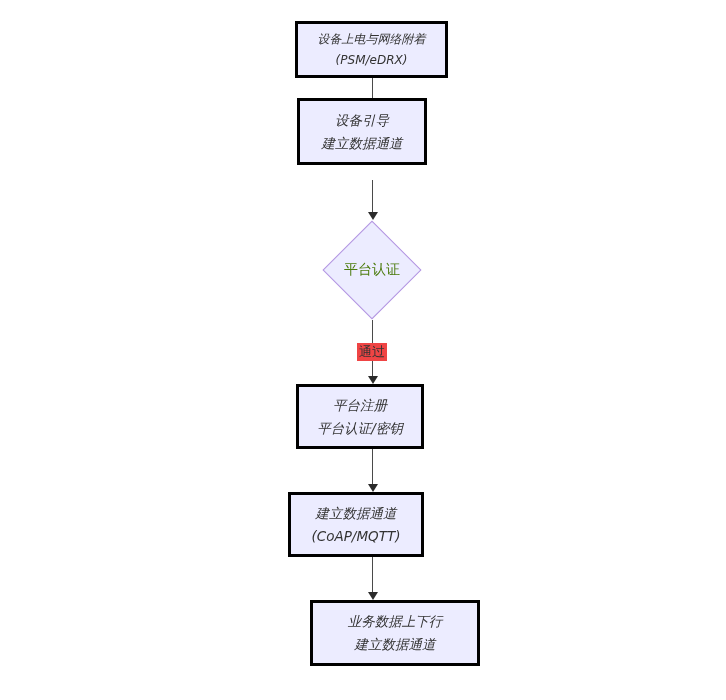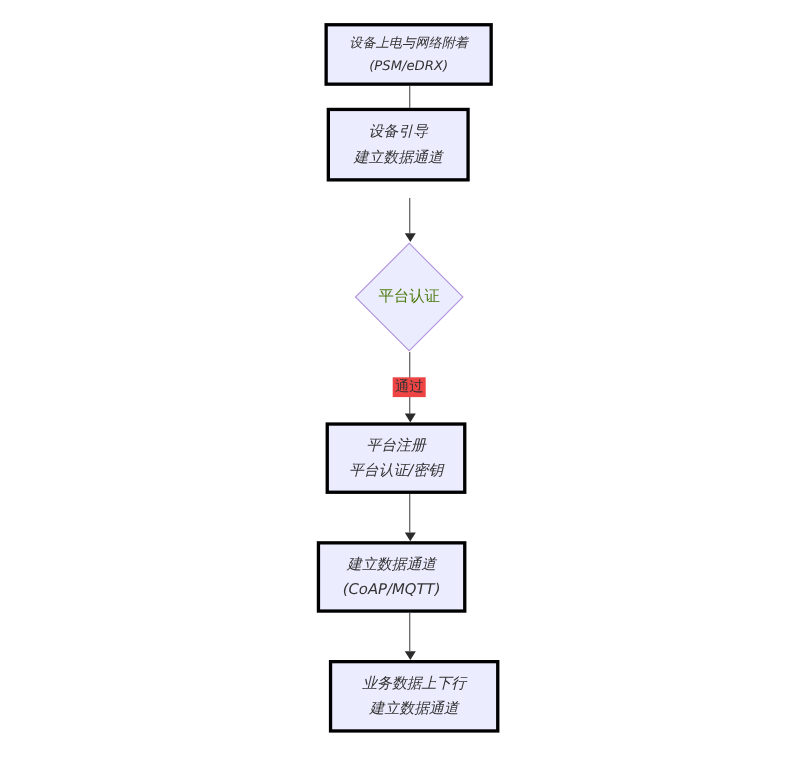--- a/index.html
+++ b/index.html
@@ -132,18 +132,18 @@
   <div class="node fs13" style="left:296px; top:384px; width:128px; height:65px">
     <span class="nline">平台注册</span>
     <span class="nline">平台认证/密钥</span>
   </div>
 
   <div class="node fs13" style="left:288px; top:492px; width:136px; height:65px">
     <span class="nline">建立数据通道</span>
     <span class="nline">(CoAP/MQTT)</span>
   </div>
 
-  <div class="node fs13" style="left:299px; top:600px; width:155px; height:66px">
+  <div class="node fs13" style="left:310px; top:600px; width:170px; height:66px">
     <span class="nline">业务数据上下行</span>
     <span class="nline">建立数据通道</span>
   </div>
 
 </div>
 
 </body></html>

